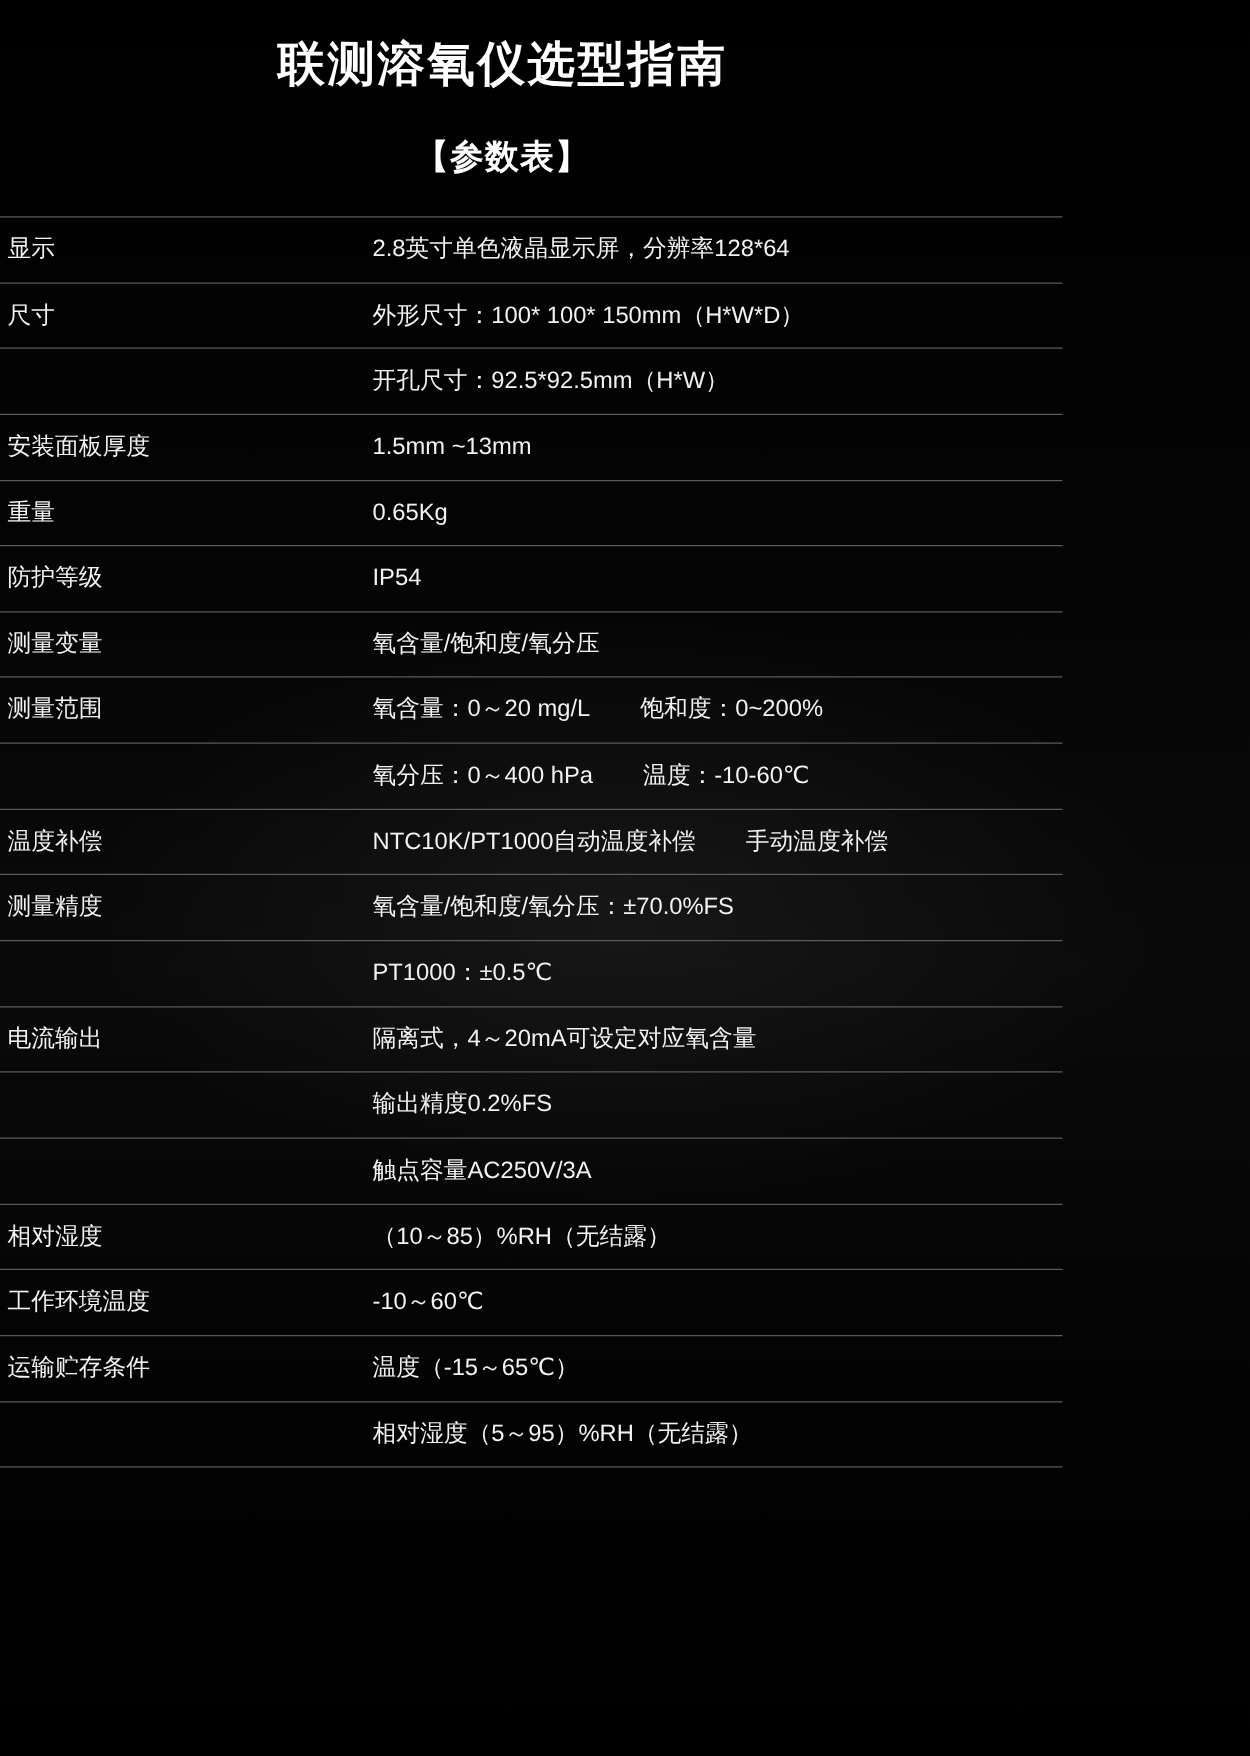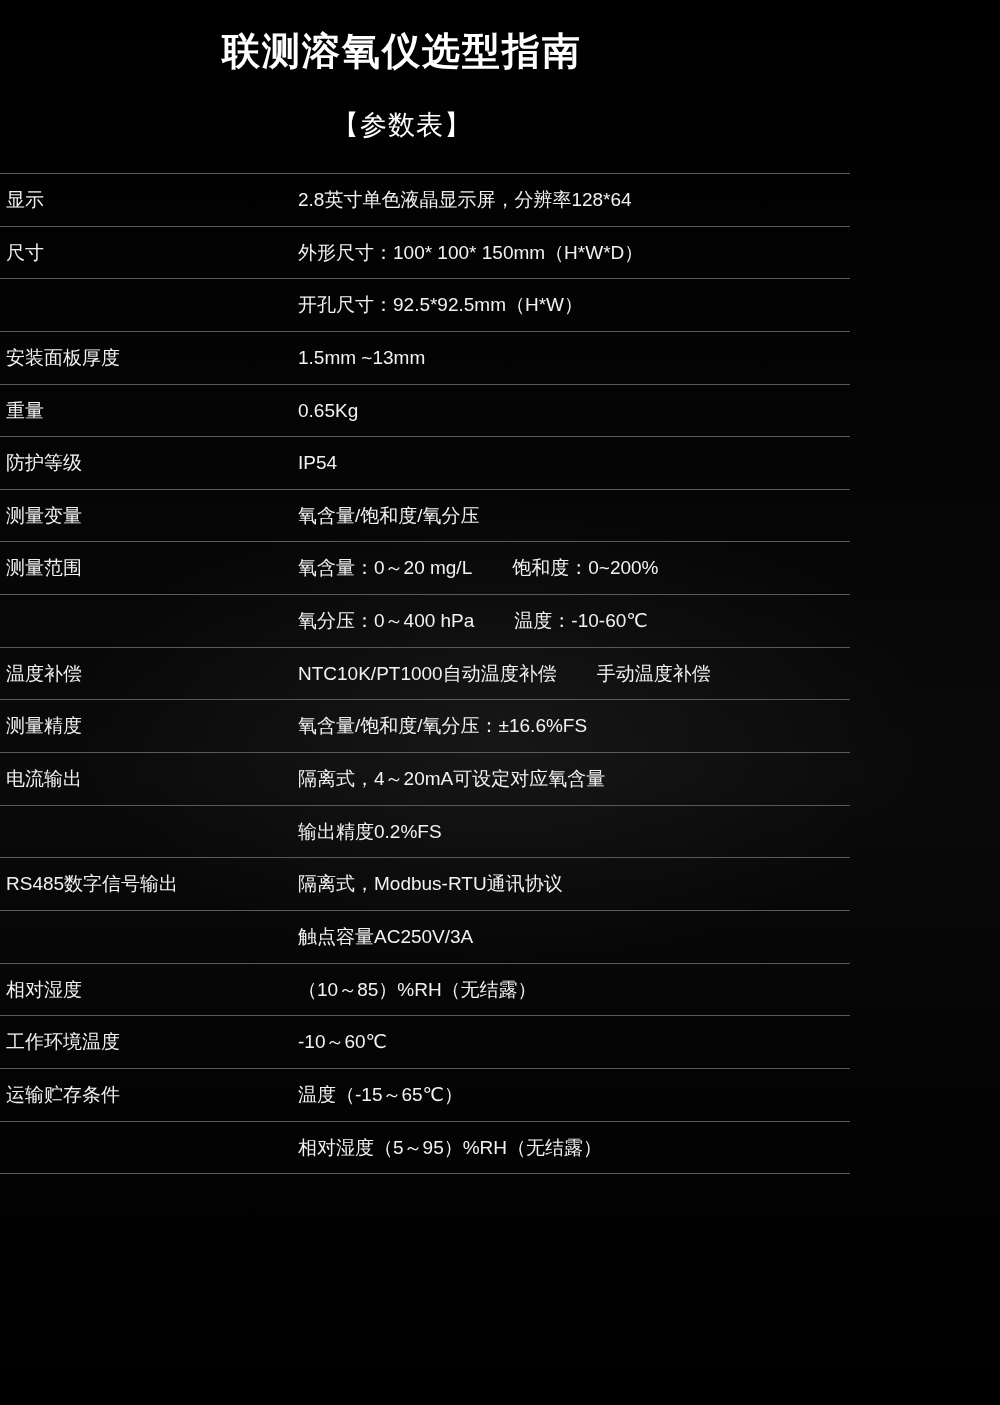--- a/index.html
+++ b/index.html
@@ -34,21 +34,21 @@
     text-align: center;
     font-size: 38px;
     font-weight: bold;
     letter-spacing: 2px;
     padding-top: 26px;
     color: #ffffff;
   }
   .subtitle {
     text-align: center;
     font-size: 27px;
-    font-weight: normal;
+    font-weight: bold;
     letter-spacing: 1px;
     margin-top: 30px;
     color: #ffffff;
   }
   .spec-table {
     margin: 30px auto 0 auto;
     width: 826px;
     border-collapse: collapse;
     table-layout: fixed;
   }
@@ -126,33 +126,33 @@
         <tr>
           <td class="col-label"></td>
           <td class="col-value"><span>氧分压：0～400 hPa</span><span class="gap-1">温度：-10-60℃</span></td>
         </tr>
         <tr>
           <td class="col-label">温度补偿</td>
           <td class="col-value"><span>NTC10K/PT1000自动温度补偿</span><span class="gap-1">手动温度补偿</span></td>
         </tr>
         <tr>
           <td class="col-label">测量精度</td>
-          <td class="col-value"><span>氧含量/饱和度/氧分压：±16.6%FS</span></td>
+          <td class="col-value"><span>氧含量/饱和度/氧分压：±70.0%FS</span></td>
+        </tr>
+        <tr>
+          <td class="col-label"></td>
+          <td class="col-value"><span>PT1000：±0.5℃</span></td>
         </tr>
         <tr>
           <td class="col-label">电流输出</td>
           <td class="col-value"><span>隔离式，4～20mA可设定对应氧含量</span></td>
         </tr>
         <tr>
           <td class="col-label"></td>
           <td class="col-value"><span>输出精度0.2%FS</span></td>
-        </tr>
-        <tr>
-          <td class="col-label">RS485数字信号输出</td>
-          <td class="col-value"><span>隔离式，Modbus-RTU通讯协议</span></td>
         </tr>
         <tr>
           <td class="col-label"></td>
           <td class="col-value"><span>触点容量AC250V/3A</span></td>
         </tr>
         <tr>
           <td class="col-label">相对湿度</td>
           <td class="col-value"><span>（10～85）%RH（无结露）</span></td>
         </tr>
         <tr>

